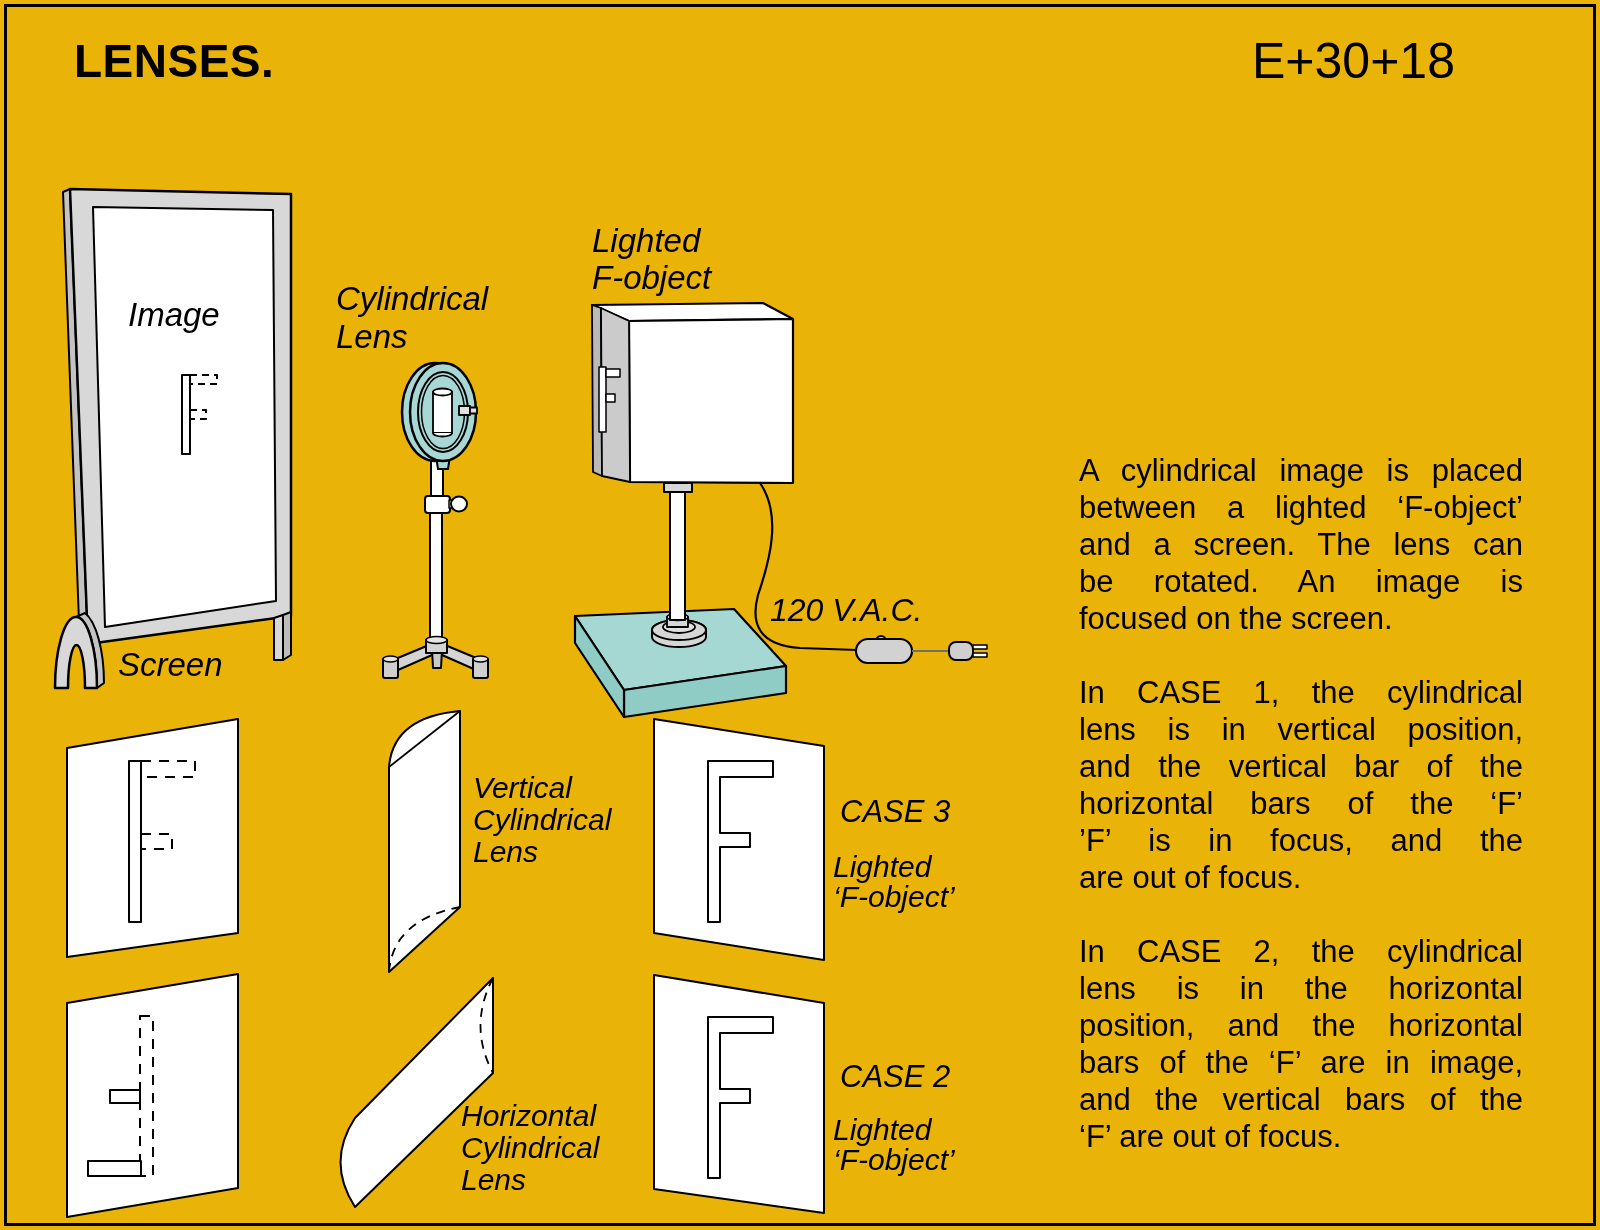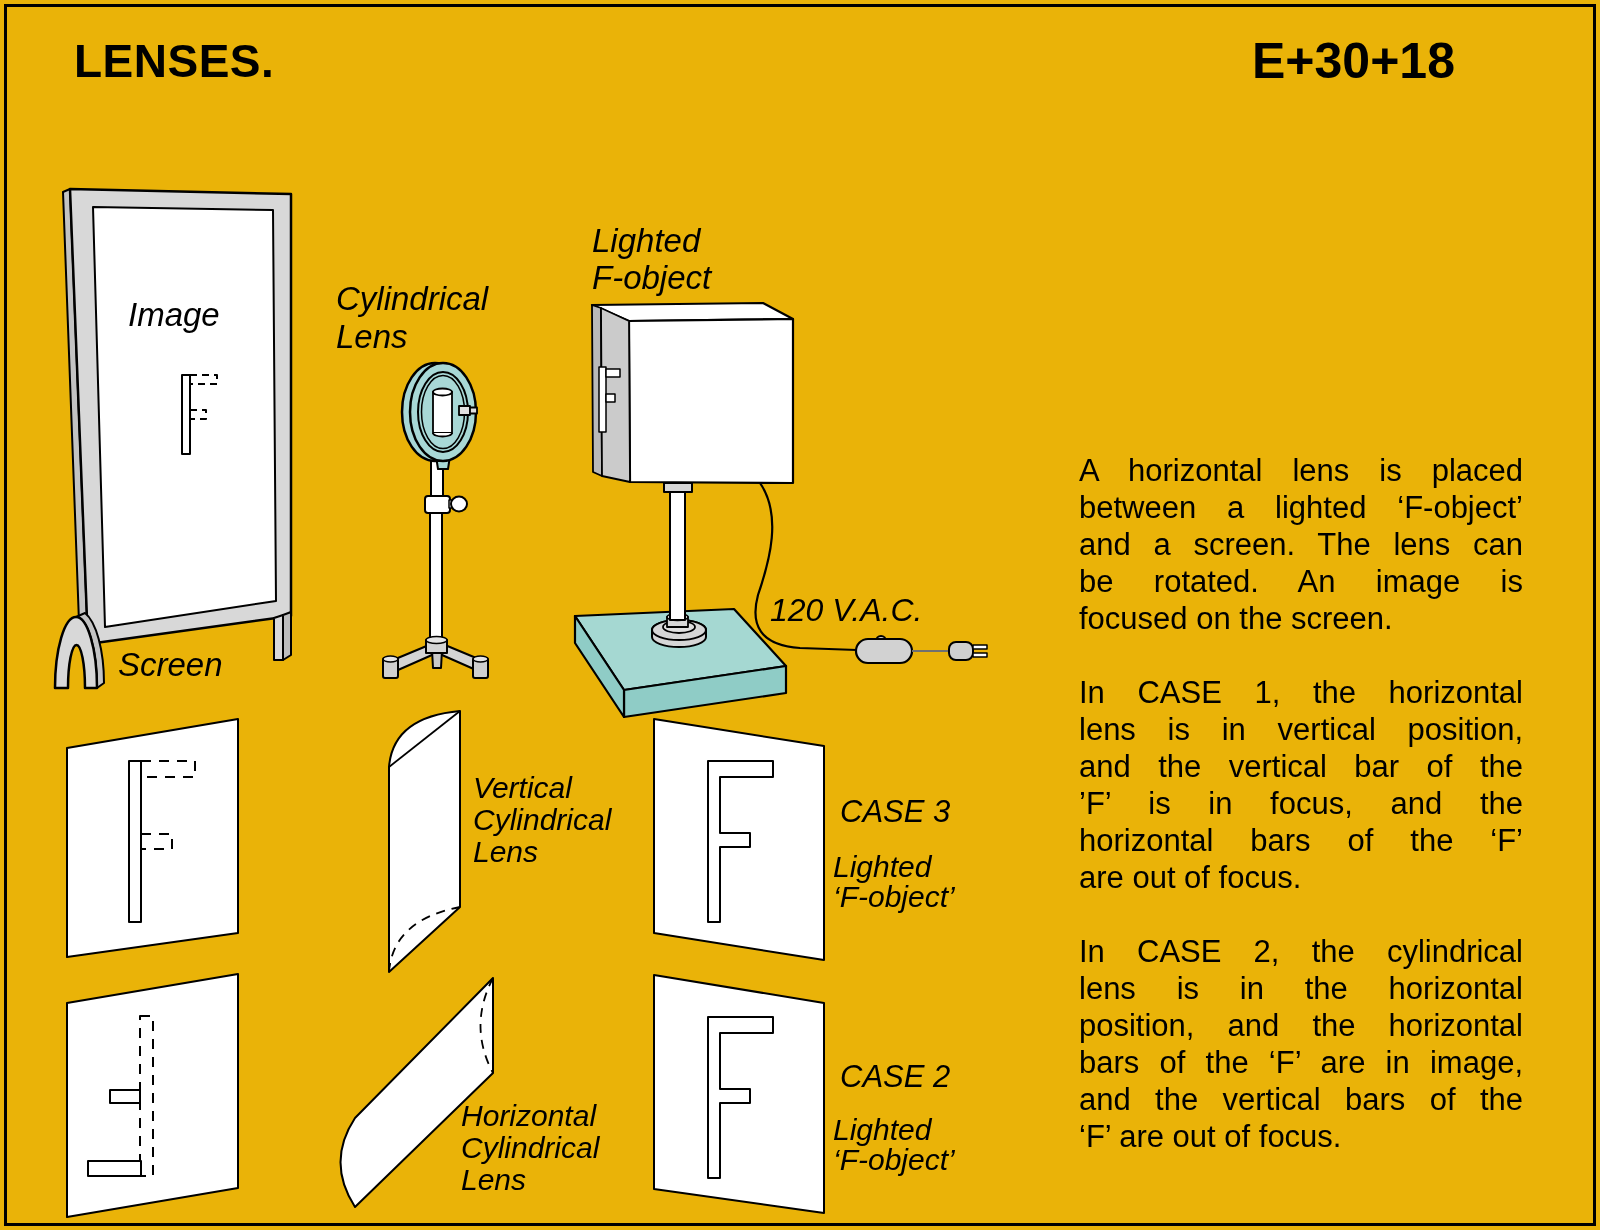--- a/index.html
+++ b/index.html
@@ -1,20 +1,20 @@
 <!DOCTYPE html>
 <html><head>
 <meta charset="utf-8">
 <style>
   html,body{margin:0;padding:0;background:#fff;}
   .page{position:relative;width:1600px;height:1230px;background:#eab308;
         font-family:"Liberation Sans","DejaVu Sans",sans-serif;color:#000;overflow:hidden;}
   .border-frame{position:absolute;inset:4px;border:3px solid #000;pointer-events:none;}
   .title{position:absolute;left:74px;top:34px;font-size:46px;font-weight:bold;letter-spacing:0.5px;}
-  .code{position:absolute;left:1252px;top:32px;font-size:50px;font-weight:bold;}
+  .code{position:absolute;left:1252px;top:32px;font-size:50px;font-weight:normal;}
   .subtitle{position:absolute;left:74px;top:97px;font-size:40px;}
   .lbl{position:absolute;text-align:left;white-space:pre-line;font-style:italic;}
   .lbl-image{left:128px;top:296px;width:120px;font-size:33px;}
   .lbl-screen{left:118px;top:646px;width:124px;font-size:33px;}
   .lbl-cyl{left:336px;top:280px;width:184px;font-size:33px;line-height:38px;}
   .lbl-lighted{left:592px;top:222px;width:204px;font-size:33px;line-height:37px;}
   .lbl-vac{left:770px;top:592px;width:200px;font-size:32px;}
   .lbl-vert{left:473px;top:772px;width:184px;font-size:30px;line-height:32px;}
   .lbl-horiz{left:461px;top:1100px;width:184px;font-size:30px;line-height:32px;}
   .lbl-case1{left:840px;top:794px;width:140px;font-size:31px;}
@@ -160,32 +160,32 @@
 
   <div class="lbl lbl-case1">CASE 3</div>
   <div class="lbl lbl-case1sub">Lighted
 ‘F-object’</div>
   <div class="lbl lbl-case2">CASE 2</div>
   <div class="lbl lbl-case2sub">Lighted
 ‘F-object’</div>
 
   <div class="desc">
     <div class="para">
-      <div class="jline">A horizontal lens is placed</div>
+      <div class="jline">A cylindrical image is placed</div>
       <div class="jline">between a lighted ‘F-object’</div>
       <div class="jline">and a screen. The lens can</div>
       <div class="jline">be rotated. An image is</div>
       <div class="jline last">focused on the screen.</div>
     </div>
     <div class="para">
-      <div class="jline">In CASE 1, the horizontal</div>
+      <div class="jline">In CASE 1, the cylindrical</div>
       <div class="jline">lens is in vertical position,</div>
       <div class="jline">and the vertical bar of the</div>
+      <div class="jline">horizontal bars of the ‘F’</div>
       <div class="jline">’F’ is in focus, and the</div>
-      <div class="jline">horizontal bars of the ‘F’</div>
       <div class="jline last">are out of focus.</div>
     </div>
     <div class="para">
       <div class="jline">In CASE 2, the cylindrical</div>
       <div class="jline">lens is in the horizontal</div>
       <div class="jline">position, and the horizontal</div>
       <div class="jline">bars of the ‘F’ are in image,</div>
       <div class="jline">and the vertical bars of the</div>
       <div class="jline last">‘F’ are out of focus.</div>
     </div>

